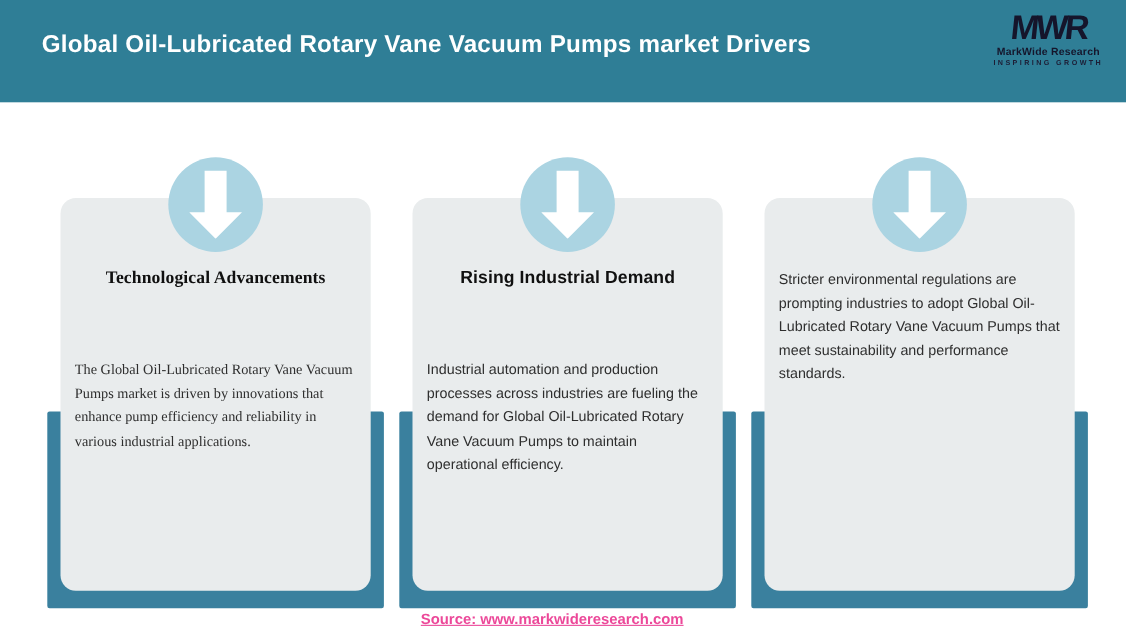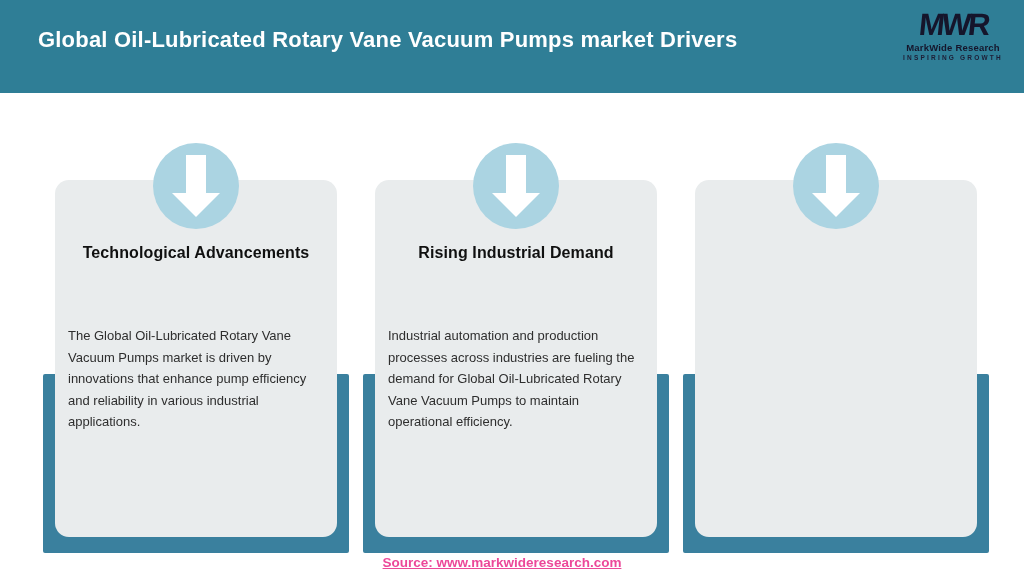--- a/index.html
+++ b/index.html
@@ -22,21 +22,21 @@
     color:#15152b;line-height:1;
   }
   .logo-monogram{
     font-size:31px;font-weight:bold;letter-spacing:-3px;
     transform:skewX(-6deg);display:inline-block;
   }
   .logo-name{font-size:9.5px;font-weight:bold;margin-top:3px;letter-spacing:.2px;}
   .logo-tagline{font-size:6.5px;font-weight:bold;letter-spacing:2.2px;margin-top:2px;color:#1d1d35;}
   
   .col{position:absolute;top:143px;width:306px;height:412px;}
-  .col1{left:43px;} .col2{left:363px;} .col3{left:683px;}
+  .col1{left:43px;font-family:Liberation Serif, serif;} .col2{left:363px;} .col3{left:683px;}
   .backbar{
     position:absolute;left:0;right:0;top:231px;height:179px;
     background:var(--bar,#3a809e);border-radius:2px;z-index:1;
   }
   .card{
     position:absolute;left:12px;right:12px;top:37px;height:357px;
     background:var(--card-bg,#e9eced);border-radius:14px;z-index:2;
   }
   .card-title{
     margin:64px 8px 0;text-align:center;
@@ -99,20 +99,21 @@
     <div class="badge">
       <svg class="arrow-svg" width="48" height="62" viewBox="0 0 48 62">
         <polygon class="arrow-shape" points="14,0 34,0 34,38 48,38 24,62 0,38 14,38"></polygon>
       </svg>
     </div>
   </section>
 
   <section class="col col3">
     <div class="backbar"></div>
     <div class="card">
+      <p class="card-desc">Stricter environmental regulations are prompting industries to adopt Global Oil-Lubricated Rotary Vane Vacuum Pumps that meet sustainability and performance standards.</p>
     </div>
     <div class="badge">
       <svg class="arrow-svg" width="48" height="62" viewBox="0 0 48 62">
         <polygon class="arrow-shape" points="14,0 34,0 34,38 48,38 24,62 0,38 14,38"></polygon>
       </svg>
     </div>
   </section>
 
   <div class="source">Source: www.markwideresearch.com</div>
 

